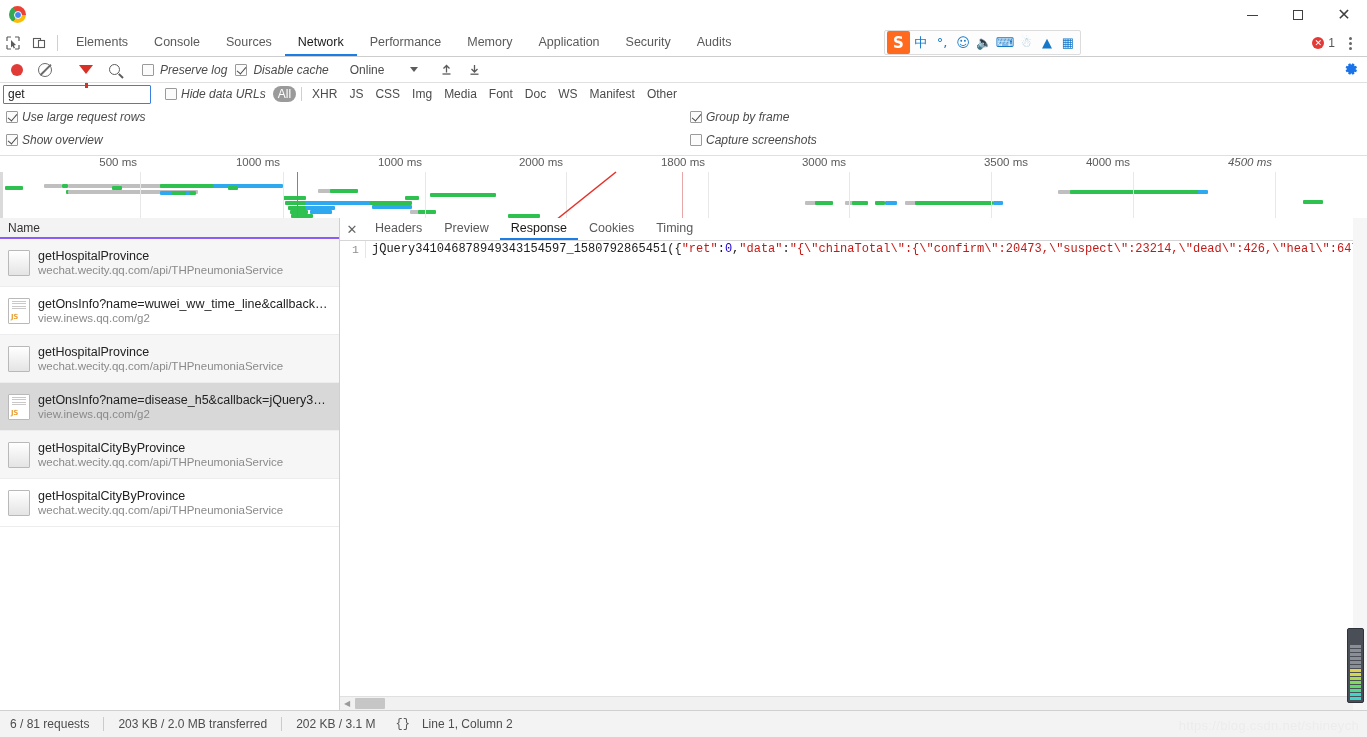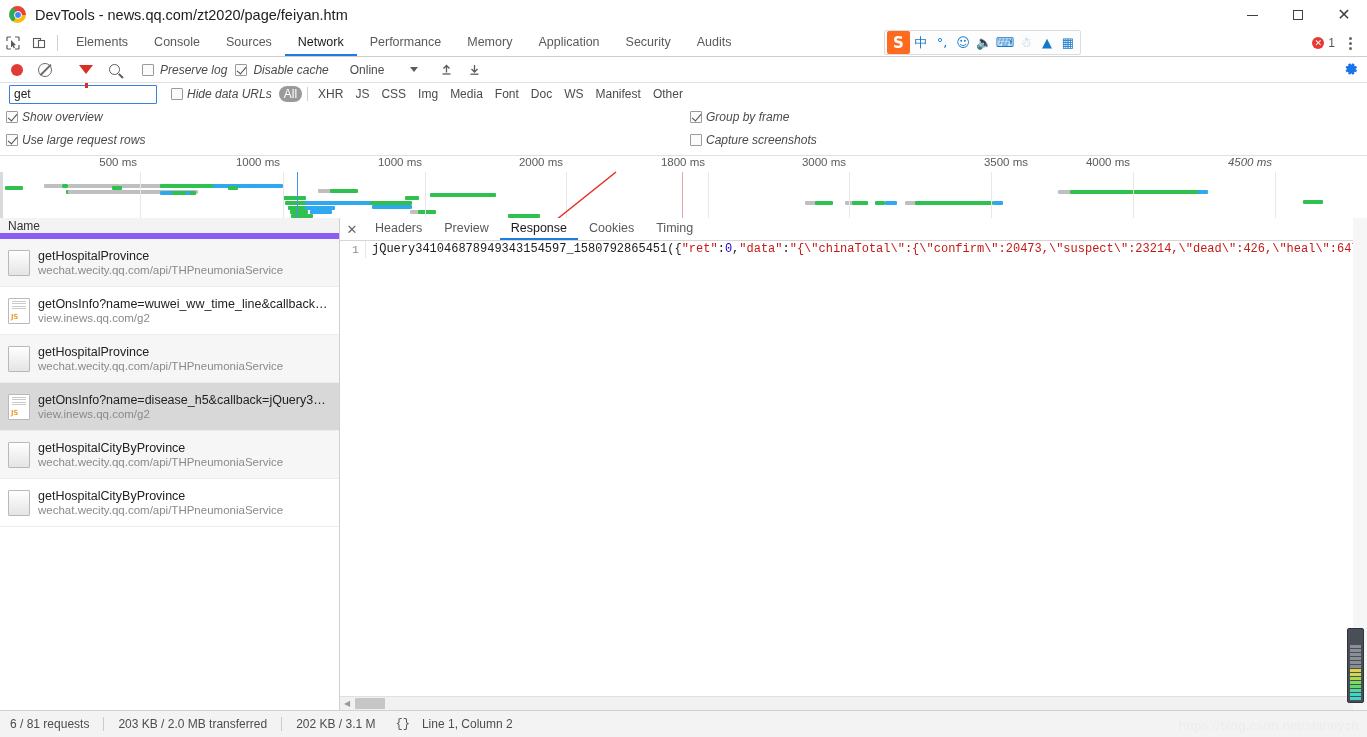--- a/index.html
+++ b/index.html
@@ -110,21 +110,21 @@
   .tb-text { font-size: 12px; color:#4b4b4b; white-space:nowrap; }
   .caret-down { width:0;height:0;border-left:4px solid transparent;border-right:4px solid transparent;border-top:5px solid #5c5c5c; }
   .gear {
     position:absolute; right:8px; top:4px; width:16px; height:16px; color:#1a73e8; font-size:15px;
     font-family:"DejaVu Sans", sans-serif; line-height: 16px;
   }
 
   
   .filterrow {
     height: 22px; display:flex; align-items:center; gap:0px;
-    padding: 0 8px; background:#fff;
+    padding: 0 2px; background:#fff;
   }
   .filter-input {
     width: 148px; height: 19px; border: 1px solid #3b7fe0; outline:none;
     font-size: 12px; padding: 0 4px; color:#202020; background:#fff;
     font-family:"Liberation Sans", sans-serif; border-radius:1px;
     margin-left:1px;
   }
   .type-chip {
     font-size: 12px; color:#4b4b4b; padding: 1px 5px; margin: 0 1px; border-radius:8px;
     white-space:nowrap;
@@ -158,21 +158,21 @@
   
   .red-arrow { position:absolute; pointer-events:none; }
 
   
   .body {
     position:absolute; left:0; right:0; top: 218px; bottom: 27px; display:flex;
   }
   .left-pane { width: 340px; border-right:1px solid #d0d0d0; background:#fff; display:flex; flex-direction:column;}
   .lp-header {
     height: 21px; display:flex; align-items:center; padding-left:8px;
-    font-size: 12px; color:#333; border-bottom:6px solid #8b5cf6; background:#f3f3f3;
+    font-size: 12px; color:#333; border-bottom:2px solid #8b5cf6; background:#f3f3f3;
   }
   .req-list { flex:1; overflow:hidden; }
   .req-row {
     height: 48px; display:flex; align-items:center; padding: 0 8px;
     border-bottom:1px solid #ededed; gap: 8px;
   }
   .req-row.odd { background:#f6f6f6; }
   .req-row.selected { background:#d8d8d8; }
   .req-ico {
     width: 22px; height: 26px; flex:none; border:1px solid #b9b9b9; border-radius:1px;
@@ -248,21 +248,20 @@
     font-family:"Liberation Sans", sans-serif; letter-spacing: 0.3px;
   }
 </style>
 </head>
 <body>
 
 <div id="app">
 
   <div class="titlebar">
     <span class="chrome-logo"></span>
-    <span class="title-text">DevTools - news.qq.com/zt2020/page/feiyan.htm</span>
     <div class="winbtns">
       <div class="winbtn">
           <span class="glyph-min"></span>
         </div>
       <div class="winbtn">
           <span class="glyph-max"></span>
         </div>
       <div class="winbtn close">
           <span class="glyph-x">✕</span>
         </div>
@@ -394,25 +393,25 @@
     <span class="type-chip">Font</span>
     <span class="type-chip">Doc</span>
     <span class="type-chip">WS</span>
     <span class="type-chip">Manifest</span>
     <span class="type-chip">Other</span>
   </div>
 
   <div class="optrows" style="position:relative;">
     <div class="optrow">
       <span class="cb checked"></span>
-      <span class="lbl">Show overview</span>
+      <span class="lbl">Use large request rows</span>
     </div>
     <div class="optrow">
       <span class="cb checked"></span>
-      <span class="lbl">Use large request rows</span>
+      <span class="lbl">Show overview</span>
     </div>
     <div class="optrow opt-right" style="top:0;">
       <span class="cb checked"></span>
       <span class="lbl">Group by frame</span>
     </div>
     <div class="optrow opt-right" style="top:23px;">
       <span class="cb"></span>
       <span class="lbl">Capture screenshots</span>
     </div>
   </div>

